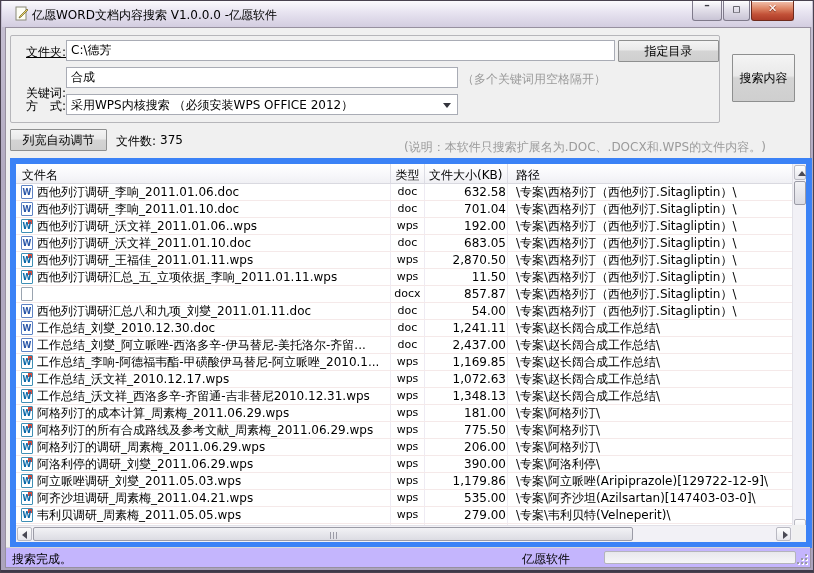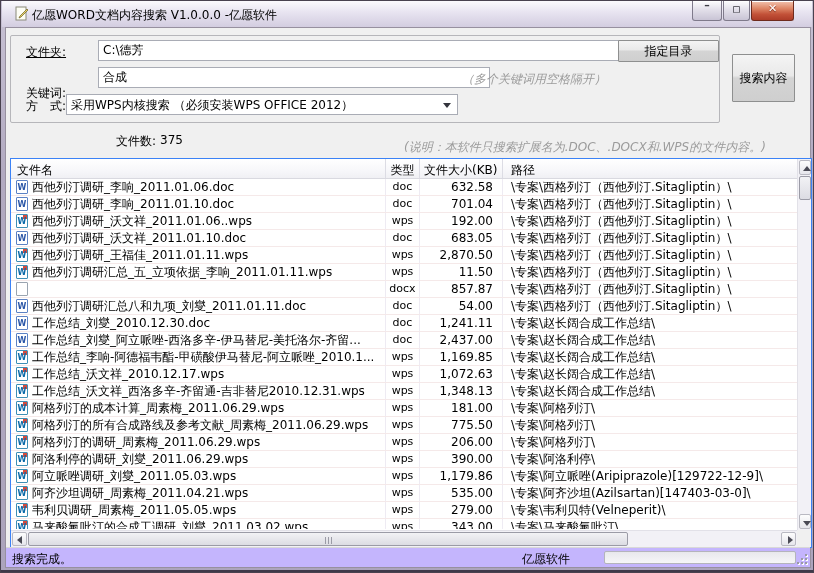--- a/index.html
+++ b/index.html
@@ -29,50 +29,50 @@
 
   
   .client { position:absolute; left:4px; top:26px; width:806px; height:541px;
     background:#f0f0f0; border:1px solid #97909f; }
 
   .groupbox { position:absolute; left:4px; top:7px; width:710px; height:88px;
     border:1px solid #b6b6ba; border-radius:2px; }
 
   .lbl { position:absolute; white-space:nowrap; }
   .txt { position:absolute; border:1px solid #a9acb5; background:#fff; padding:2px 4px;
-    font:12px "DejaVu Sans","Liberation Sans",sans-serif; height:21px;margin-left:32px; }
-  .hint { position:absolute; color:#9b9b9b; white-space:nowrap;font-style:italic; }
+    font:12px "DejaVu Sans","Liberation Sans",sans-serif; height:21px; }
+  .hint { position:absolute; color:#9b9b9b; white-space:nowrap; }
 
   .btn { position:absolute; border:1px solid #8e8f8f; border-radius:1px;
     background:linear-gradient(180deg,#f4f4f4 0%,#e9e9e9 45%,#d4d4d4 50%,#cfcfcf 100%);
     font:12px "DejaVu Sans","Liberation Sans",sans-serif; text-align:center; cursor:default; }
 
   .combo { position:absolute; left:60px; top:66px; width:392px; height:21px;
     border:1px solid #a9acb5; background:#fff; padding:2px 20px 2px 4px; white-space:nowrap; overflow:hidden; }
   .combo-arrow { position:absolute; right:6px; top:8px; width:0; height:0;
     border-left:4px solid transparent; border-right:4px solid transparent; border-top:5px solid #33343c; }
 
   
   .listview { position:absolute; left:4px; top:130px; width:802px; height:390px;
-    border:1px solid #3b82f6; background:#fff; }
+    border:6px solid #3b82f6; background:#fff; }
   .lv-header { position:absolute; left:0; top:0; right:14px; height:20px; display:flex;
     background:linear-gradient(180deg,#ffffff 0%,#f7f7fa 60%,#f0f0f4 100%);
     border-bottom:1px solid #d9d9e0; }
   .hcell { border-right:1px solid #dcdce4; padding-top:3px; white-space:nowrap; overflow:hidden; }
   .h-name { width:375px; padding-left:6px; }
   .h-type { width:34px; text-align:center; }
   .h-size { width:83px; padding-left:4px; }
   .h-path { flex:1; padding-left:8px; border-right:none; }
 
   .lv-body { position:absolute; left:0; top:20px; right:14px; height:350px; overflow:hidden; background:#fff; }
   .lv-row { display:flex; height:17px; line-height:16px; border-bottom:1px solid #f5e9e9; }
   .cell { border-right:1px solid #eeebf3; white-space:nowrap; overflow:hidden; }
   .c-name { width:375px; display:flex; align-items:center; gap:4px; padding-left:5px; }
   .c-type { width:34px; text-align:center; font-size:11px; }
-  .c-size { width:83px; text-align:right; padding-right:9px; }
+  .c-size { width:83px; text-align:right; padding-right:1px; }
   .c-path { flex:1; padding-left:8px; border-right:none; }
 
   .fico { position:relative; width:12px; height:14px; background:#fff; border:1px solid #7d93c8; border-radius:1px; flex:none; }
   .fico::after { content:""; position:absolute; inset:0; display:flex; align-items:center; justify-content:center;
     font:bold 8px "DejaVu Sans",sans-serif; }
   .fico-doc  { border-color:#5d82c4; } .fico-doc::after  { content:"W"; color:#2b57a8; }
   .fico-wps  { border-color:#3e8fb5; } .fico-wps::after  { content:"W"; color:#0b6aa8; }
   .fico-wps::before { content:""; position:absolute; right:0; top:0; width:4px; height:4px; background:#d24b3e; }
   .fico-docx { border-color:#9aa4b0; }
   .fico-docx::after { content:""; position:absolute; left:2px; right:2px; top:3px; height:1px; background:#b9c4cf;
@@ -132,20 +132,21 @@
     <span class="hint" style="left:456px; top:43px;">（多个关键词用空格隔开）</span>
 
     <span class="lbl" style="left:20px; top:70px;">方　式:</span>
     <div class="combo">
       <span>采用WPS内核搜索 （必须安装WPS OFFICE 2012）</span>
       <span class="combo-arrow"></span>
     </div>
 
     <button class="btn" style="left:726px; top:26px; width:63px; height:48px;">搜索内容</button>
 
+    <button class="btn" style="left:4px; top:101px; width:97px; height:22px;">列宽自动调节</button>
     <span class="lbl" style="left:110px; top:105px;">文件数:</span>
     <span class="lbl" style="left:154px; top:105px;">375</span>
     <span class="hint" style="left:398px; top:105px;margin-top:6px;">(说明：本软件只搜索扩展名为.DOC、.DOCX和.WPS的文件内容。)</span>
 
     <div class="listview">
       <div class="lv-header">
         <div class="hcell h-name">文件名</div>
         <div class="hcell h-type">类型</div>
         <div class="hcell h-size">文件大小(KB)</div>
         <div class="hcell h-path">路径</div>

